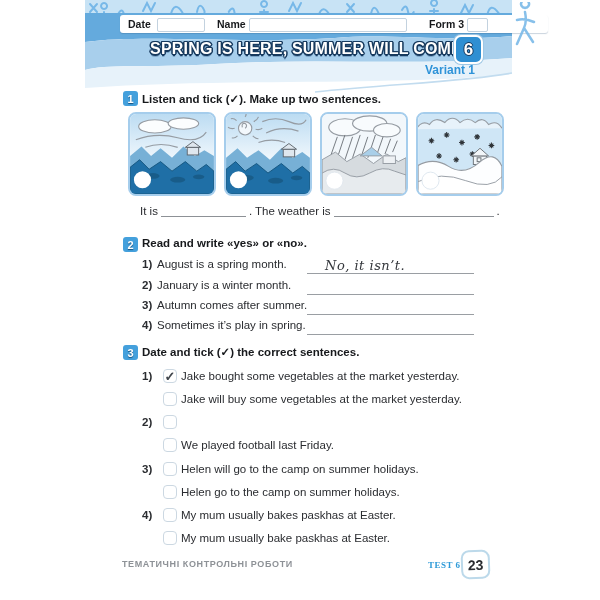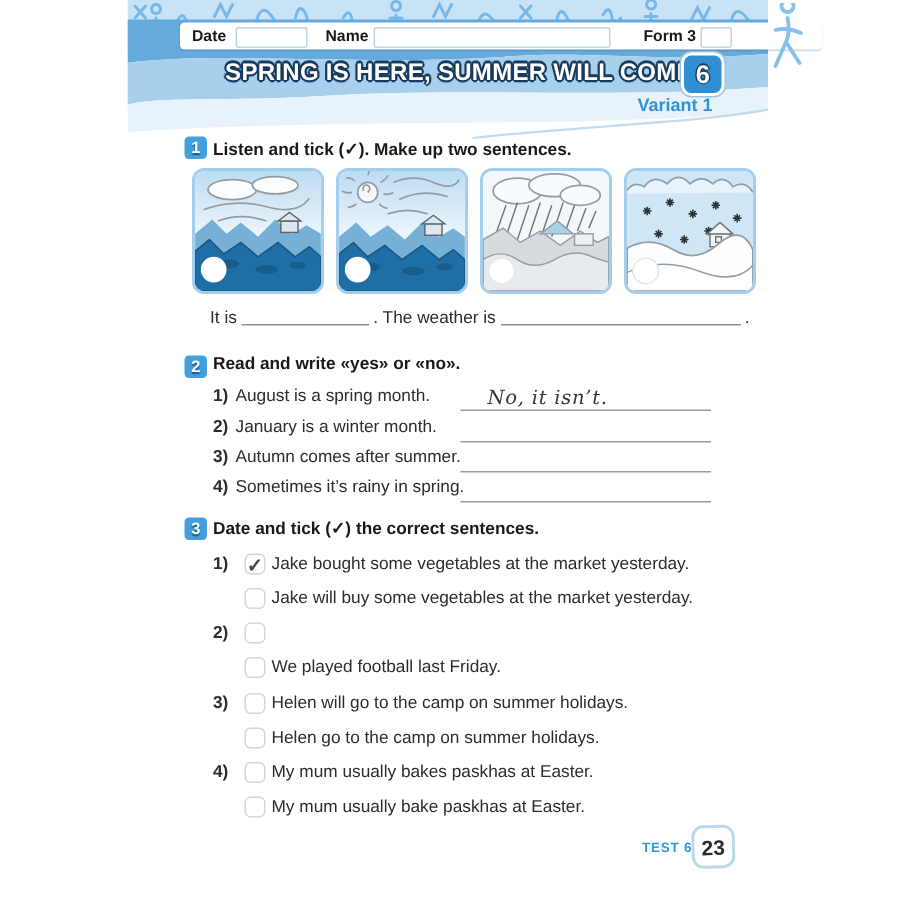--- a/index.html
+++ b/index.html
@@ -46,21 +46,21 @@
 
   .t3row{position:absolute;left:57px;height:16px;display:flex;align-items:center;font-size:11.5px;white-space:nowrap;}
   .t3num{display:inline-block;width:16px;font-weight:600;}
   .opt-check{width:14px;height:14px;border:1.5px solid #ccd8e2;border-radius:4px;background:#fff;
         margin-left:5px;display:flex;align-items:center;justify-content:center;
         font-size:13px;font-weight:700;color:#41464c;box-sizing:border-box;}
   .opt-text{margin-left:4px;}
 
   
   .footer-series{position:absolute;left:37px;top:559px;font-size:9px;font-weight:700;letter-spacing:.6px;color:#8e9297;}
-  .footer-test{position:absolute;left:343px;top:560px;font-size:9px;font-weight:700;letter-spacing:.5px;color:#2d9ad8;}
+  .footer-test{position:absolute;left:343px;top:560px;font-size:9px;font-weight:700;letter-spacing:.5px;color:#2d9ad8;font-family:Liberation Serif, serif;}
   .page-badge{position:absolute;left:376px;top:550px;width:25px;height:25px;border:2px solid #bcd9ea;border-radius:8px;
         transform:rotate(-2deg);display:flex;align-items:center;justify-content:center;
         font-size:14px;font-weight:700;color:#2a2c30;background:#fff;}
   .edge-doodle{position:absolute;left:513px;top:2px;}
 </style>
 </head>
 <body>
 
 <div class="canvas">
   <div class="page">
@@ -265,21 +265,21 @@
         <span class="handwriting"></span>
       </span>
     </div>
     <div class="t2row" style="top:299px">
       <span class="num">3)</span><span>Autumn comes after summer.</span>
       <span class="answer-zone">
         <span class="handwriting"></span>
       </span>
     </div>
     <div class="t2row" style="top:319px">
-      <span class="num">4)</span><span>Sometimes it’s rainy in spring.</span>
+      <span class="num">4)</span><span>Sometimes it’s play in spring.</span>
       <span class="answer-zone">
         <span class="handwriting"></span>
       </span>
     </div>
 
     <div class="task-badge" style="left:38px;top:345px">3</div>
     <div class="instr" style="top:345px">Date and tick (✓) the correct sentences.</div>
 
     <div class="t3row" style="top:368px">
       <span class="t3num">1)</span>
@@ -314,20 +314,21 @@
       <span class="t3num">4)</span>
       <span class="opt-check"></span>
       <span class="opt-text">My mum usually bakes paskhas at Easter.</span>
     </div>
     <div class="t3row" style="top:530px">
       <span class="t3num"></span>
       <span class="opt-check"></span>
       <span class="opt-text">My mum usually bake paskhas at Easter.</span>
     </div>
 
+    <div class="footer-series">ТЕМАТИЧНІ КОНТРОЛЬНІ РОБОТИ</div>
     <div class="footer-test">TEST 6</div>
     <div class="page-badge">23</div>
   </div>
 
   <svg class="edge-doodle" width="30" height="52" viewBox="0 0 30 52">
     <path d="M12,6 a4,4 0 1,1 .1,0 M12,10 q2,10 -1,16 M4,18 q8,-2 17,2 M11,26 L4,42 M11,26 L20,40" stroke="#7ab9e8" stroke-width="2.5" fill="none" stroke-linecap="round" opacity="0.9"></path>
   </svg>
 </div>
 
 </body></html>

